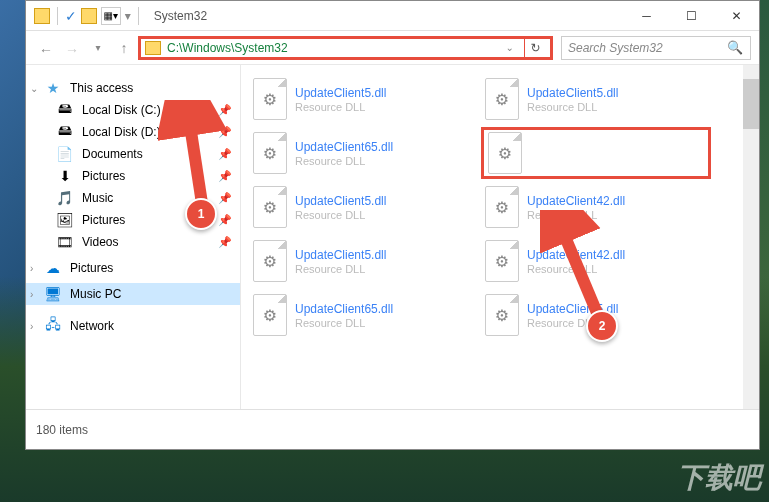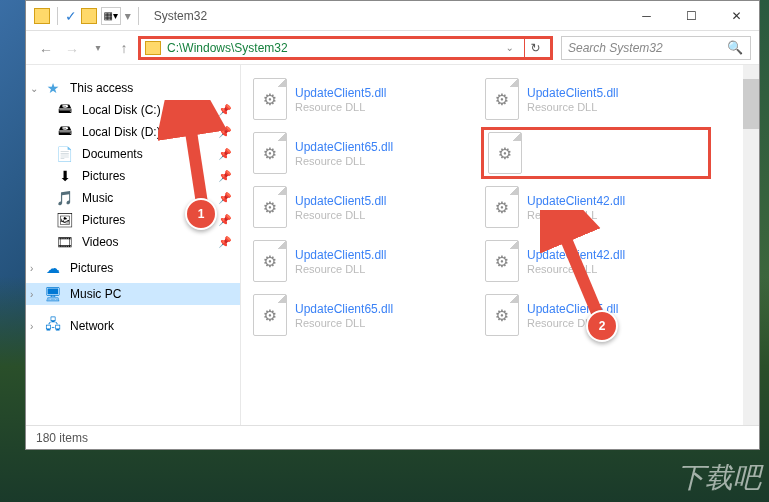--- a/index.html
+++ b/index.html
@@ -43,24 +43,24 @@
 .file-icon{width:34px;height:42px;background:#fff;border:1px solid #ccc;border-radius:2px;display:flex;align-items:center;justify-content:center;position:relative}
 .file-icon::before{content:"";position:absolute;top:0;right:0;width:8px;height:8px;background:linear-gradient(135deg,#fff 50%,#ccc 50%)}
 .gear{color:#888;font-size:16px}
 .file-info{display:flex;flex-direction:column;gap:1px}
 .file-name{color:#3b82f6;font-size:12px}
 .file-desc{color:#bbb;font-size:11px}
 .file-item.highlight .file-name{color:#333}
 .file-item.highlight .file-desc{color:#666}
 .scroll{position:absolute;right:0;top:0;width:16px;height:100%;background:#f0f0f0}
 .scroll-thumb{width:100%;height:50px;background:#ccc;margin-top:14px}
-.status{height:24px;border-top:1px solid #e0e0e0;display:flex;align-items:center;padding:0 10px;color:#555}
+.status{height:40px;border-top:1px solid #e0e0e0;display:flex;align-items:center;padding:0 10px;color:#555}
 .annot{position:absolute;pointer-events:none}
 .badge{width:32px;height:32px;border-radius:50%;background:#e74c3c;border:2px solid #fff;color:#fff;display:flex;align-items:center;justify-content:center;font-size:16px;font-weight:bold;box-shadow:0 2px 4px rgba(0,0,0,0.3)}
-.watermark{position:absolute;bottom:5px;right:8px;color:rgba(255,255,255,0.6);font-size:28px;font-weight:normal;font-style:italic}
+.watermark{position:absolute;bottom:5px;right:8px;color:rgba(255,255,255,0.6);font-size:28px;font-weight:bold;font-style:italic}
 </style>
 </head>
 <body>
 <div class="bg-trees"></div>
 
 <div class="window">
   <div class="titlebar">
     <div class="tb-left">
       <div class="tb-icon"></div>
       <div class="tb-div"></div>

